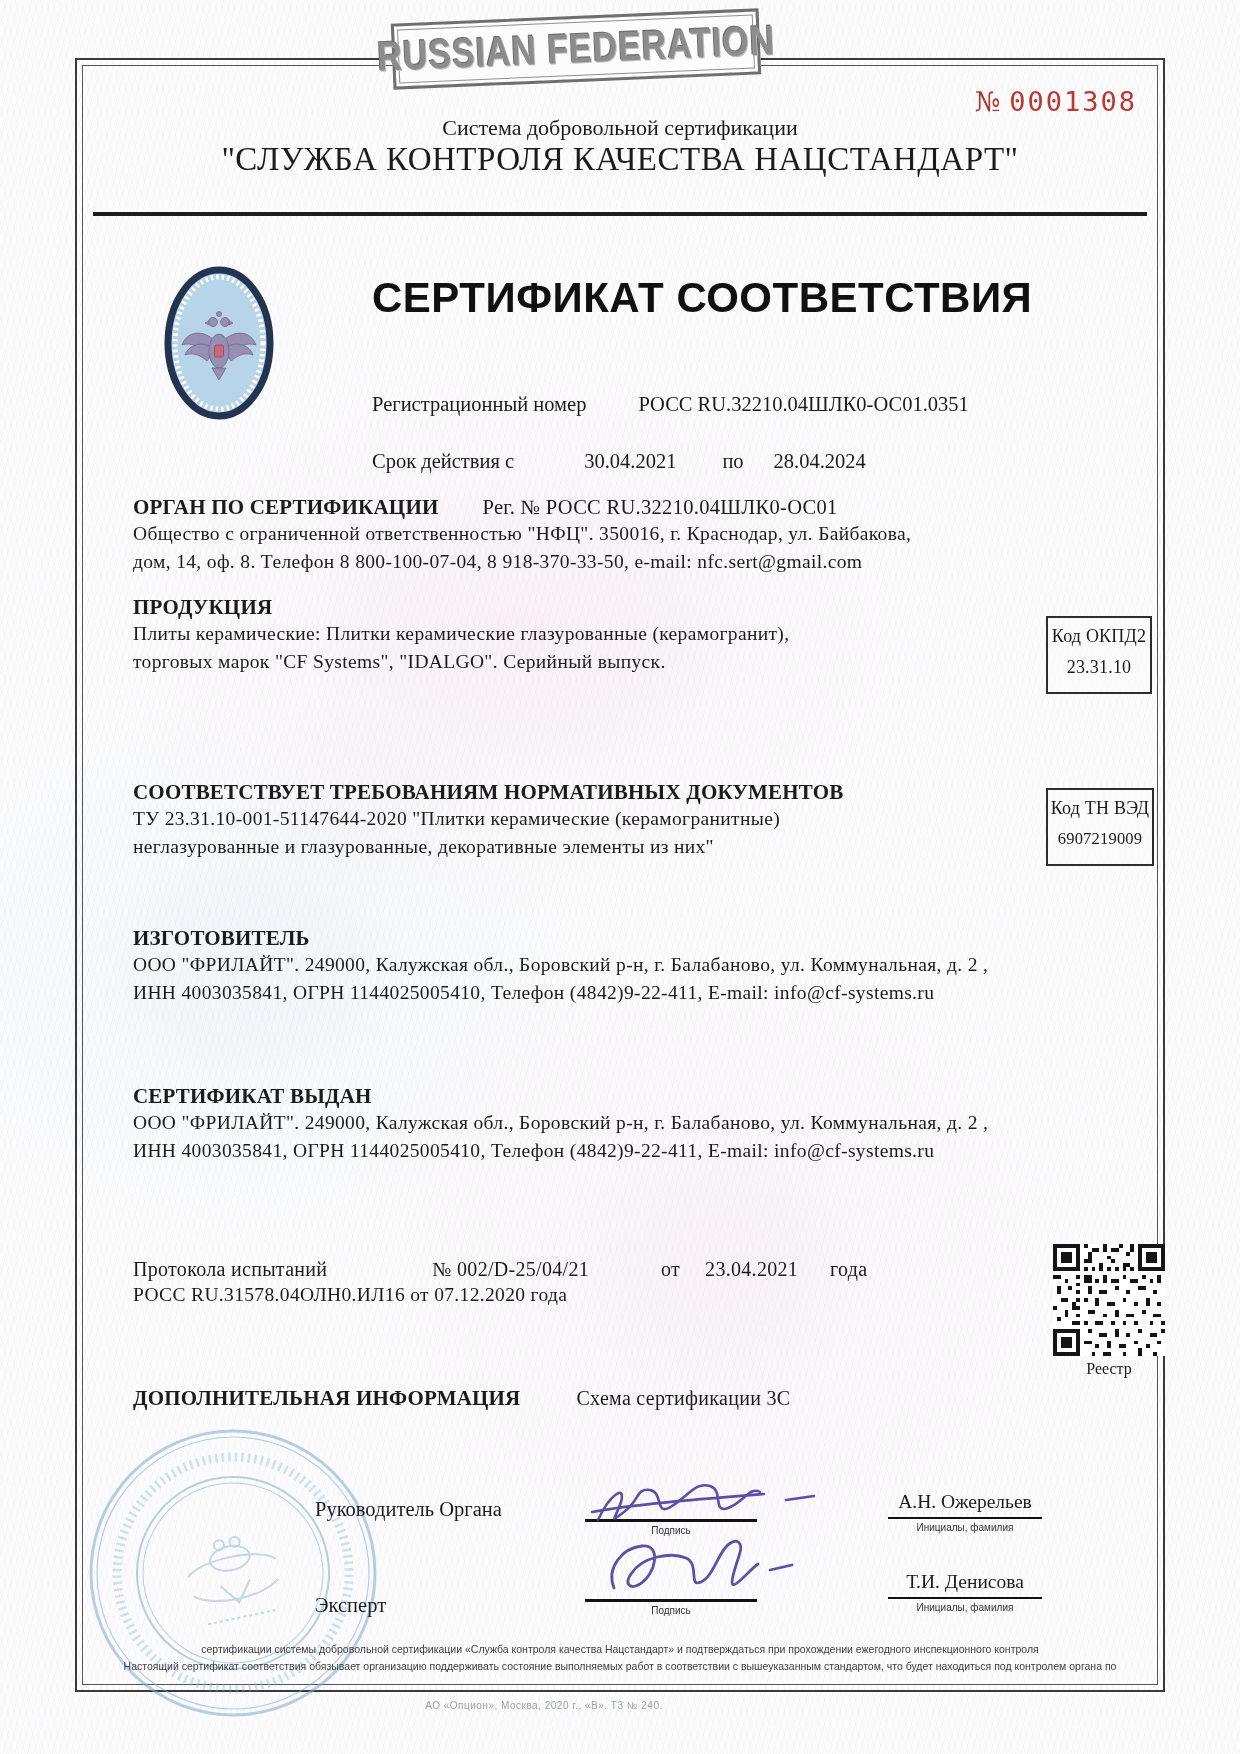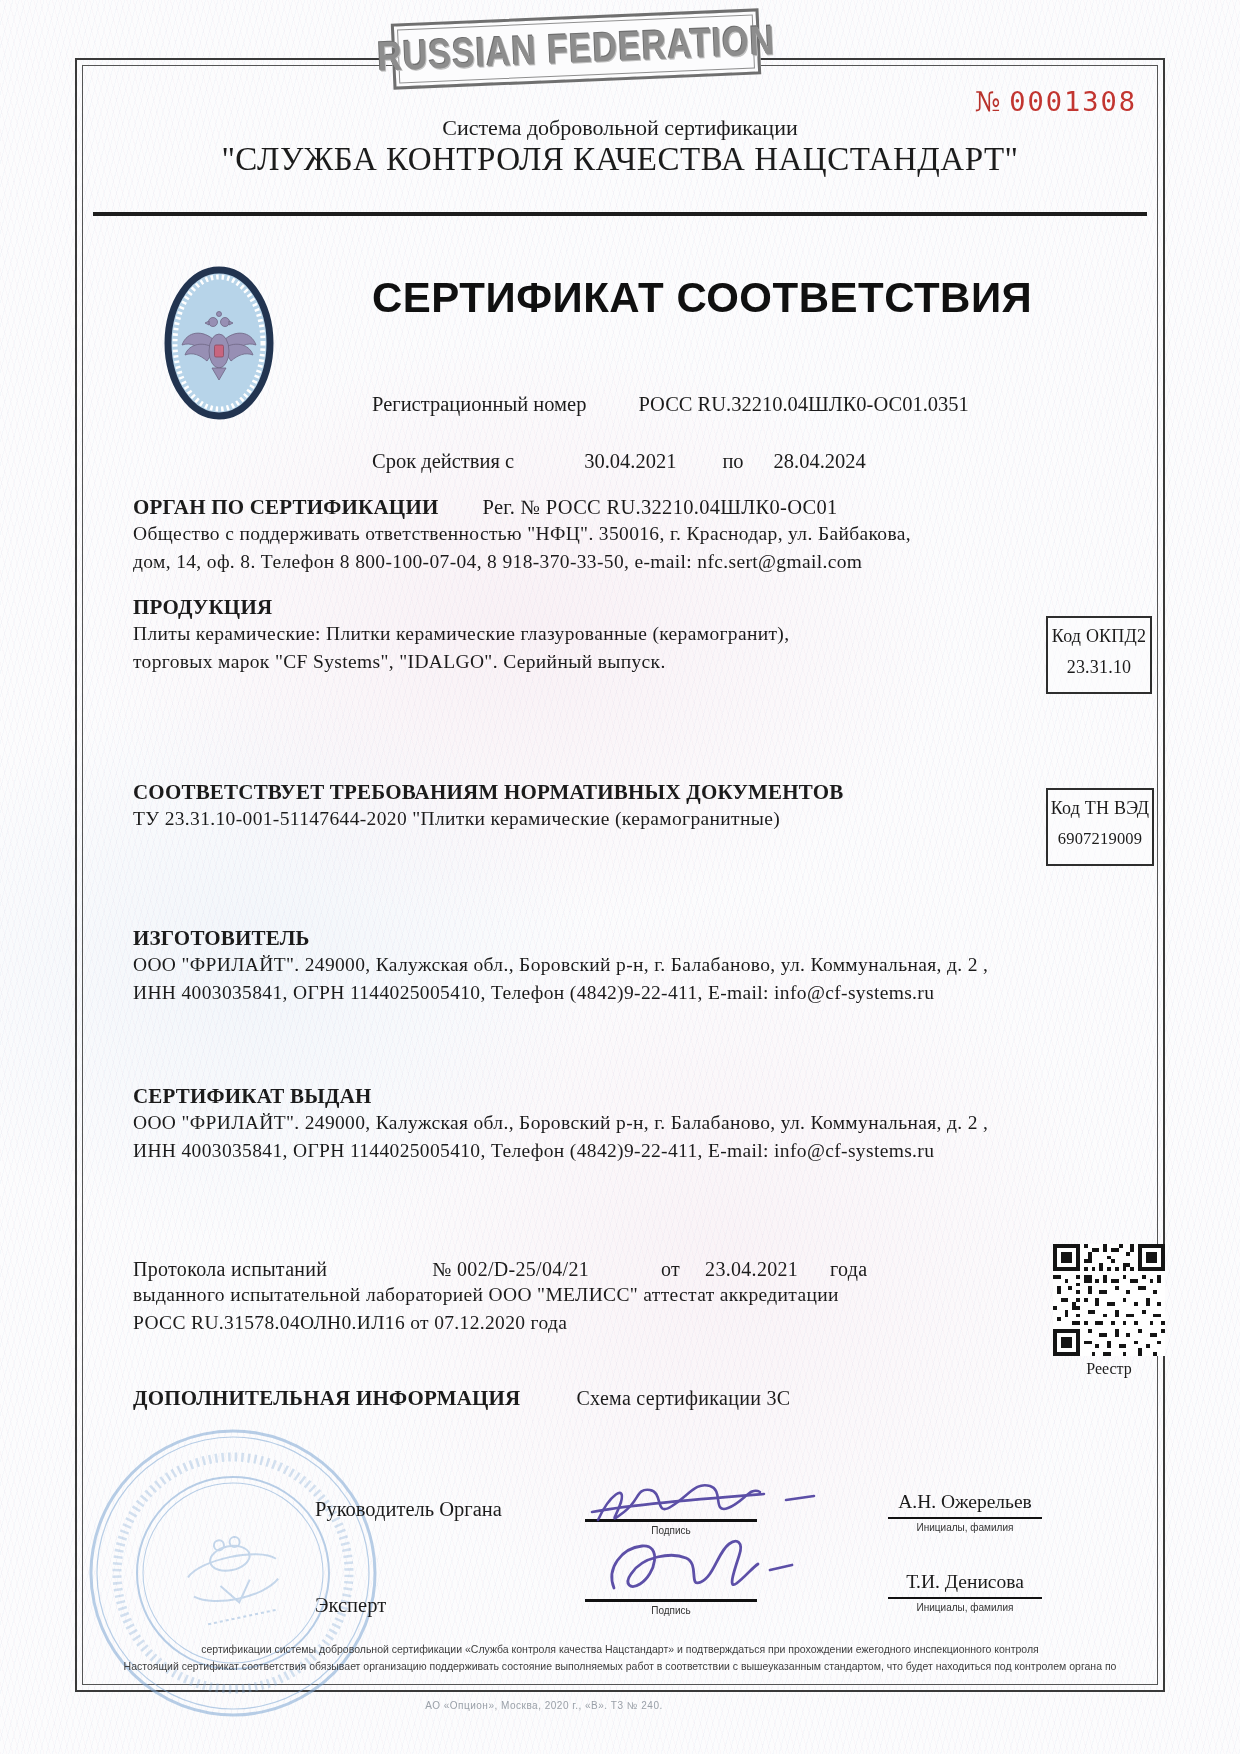--- a/index.html
+++ b/index.html
@@ -166,37 +166,38 @@
     <span>Регистрационный номер</span><span class="val">РОСС RU.32210.04ШЛК0-ОС01.0351</span>
   </div>
   <div class="abs validity-row">
     <span>Срок действия с</span><span class="d1">30.04.2021</span><span class="po">по</span><span class="d2">28.04.2024</span>
   </div>
 
   <div class="abs sec org">
     <div>
       <span class="sec-head">ОРГАН ПО СЕРТИФИКАЦИИ</span><span class="sec-head-reg">Рег. № РОСС RU.32210.04ШЛК0-ОС01</span>
     </div>
-    <div class="sec-line">Общество с поддерживать ответственностью "НФЦ". 350016, г. Краснодар, ул. Байбакова,</div>
+    <div class="sec-line">Общество с ограниченной ответственностью "НФЦ". 350016, г. Краснодар, ул. Байбакова,</div>
     <div class="sec-line">дом, 14, оф. 8. Телефон 8 800-100-07-04, 8 918-370-33-50, e-mail: nfc.sert@gmail.com</div>
   </div>
 
   <div class="abs sec product">
     <div class="sec-head">ПРОДУКЦИЯ</div>
     <div class="sec-line">Плиты керамические: Плитки керамические глазурованные (керамогранит),</div>
     <div class="sec-line">торговых марок "CF Systems", "IDALGO". Серийный выпуск.</div>
   </div>
   <div class="abs code-box okpd-box">
     <div class="code-label">Код ОКПД2</div>
     <div class="code-value">23.31.10</div>
   </div>
 
   <div class="abs sec compliance">
     <div class="sec-head">СООТВЕТСТВУЕТ ТРЕБОВАНИЯМ НОРМАТИВНЫХ ДОКУМЕНТОВ</div>
     <div class="sec-line">ТУ 23.31.10-001-51147644-2020 "Плитки керамические (керамогранитные)</div>
+    <div class="sec-line">неглазурованные и глазурованные, декоративные элементы из них"</div>
   </div>
   <div class="abs code-box tnved-box">
     <div class="code-label">Код ТН ВЭД</div>
     <div class="code-value">6907219009</div>
   </div>
 
   <div class="abs sec manufacturer">
     <div class="sec-head">ИЗГОТОВИТЕЛЬ</div>
     <div class="sec-line">ООО "ФРИЛАЙТ". 249000, Калужская обл., Боровский р-н, г. Балабаново, ул. Коммунальная, д. 2 ,</div>
     <div class="sec-line">ИНН 4003035841, ОГРН 1144025005410, Телефон (4842)9-22-411, E-mail: info@cf-systems.ru</div>
@@ -205,21 +206,20 @@
   <div class="abs sec issued">
     <div class="sec-head">СЕРТИФИКАТ ВЫДАН</div>
     <div class="sec-line">ООО "ФРИЛАЙТ". 249000, Калужская обл., Боровский р-н, г. Балабаново, ул. Коммунальная, д. 2 ,</div>
     <div class="sec-line">ИНН 4003035841, ОГРН 1144025005410, Телефон (4842)9-22-411, E-mail: info@cf-systems.ru</div>
   </div>
 
   <div class="abs sec basis">
     <div class="basis-row">
       <span>Протокола испытаний</span><span class="b-num">№ 002/D-25/04/21</span><span class="b-ot">от</span><span class="b-date">23.04.2021</span><span class="b-year">года</span>
     </div>
-    <div class="sec-line">выданного испытательной лабораторией ООО "МЕЛИСС" аттестат аккредитации</div>
     <div class="sec-line">РОСС RU.31578.04ОЛН0.ИЛ16 от 07.12.2020 года</div>
   </div>
 
   <div class="abs qr">
     <svg width="112" height="112" viewBox="0 0 29 29" shape-rendering="crispEdges">
       <rect x="0" y="0" width="29" height="29" fill="#ffffff"></rect>
       <g fill="#141414">
         <rect x="0" y="0" width="7" height="7"></rect>
           <rect x="22" y="0" width="7" height="7"></rect>
           <rect x="0" y="22" width="7" height="7"></rect>

